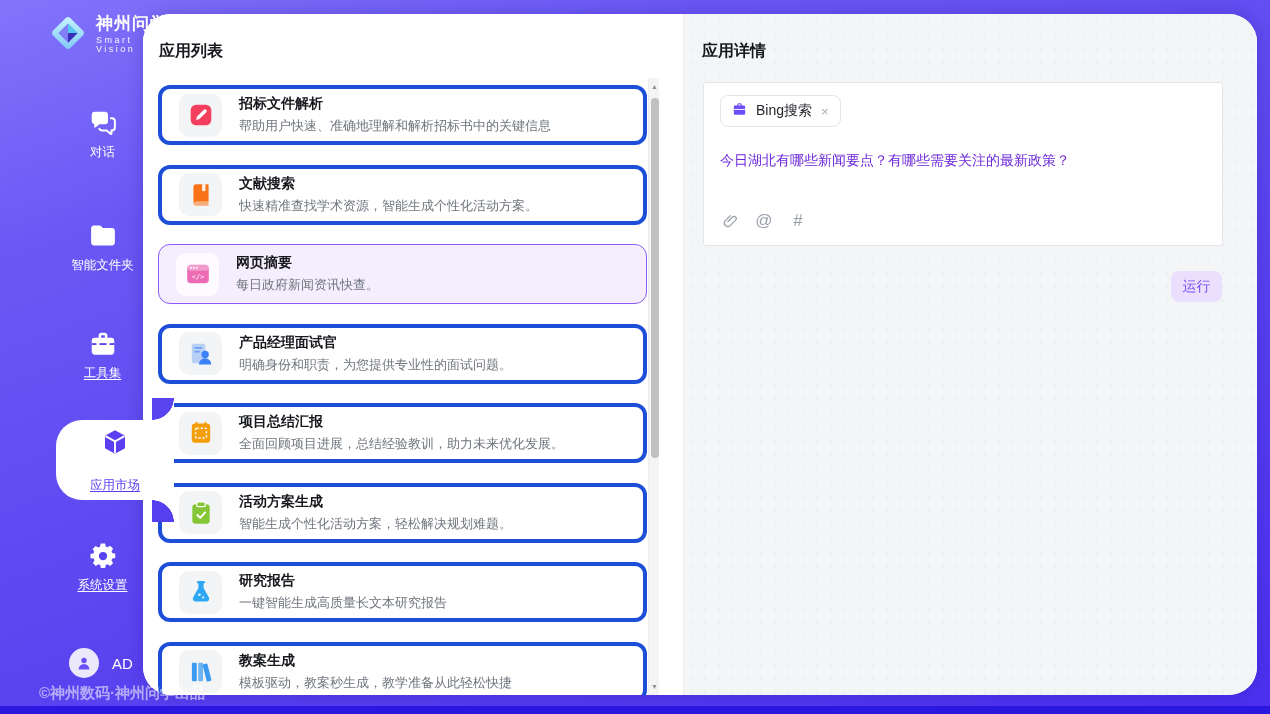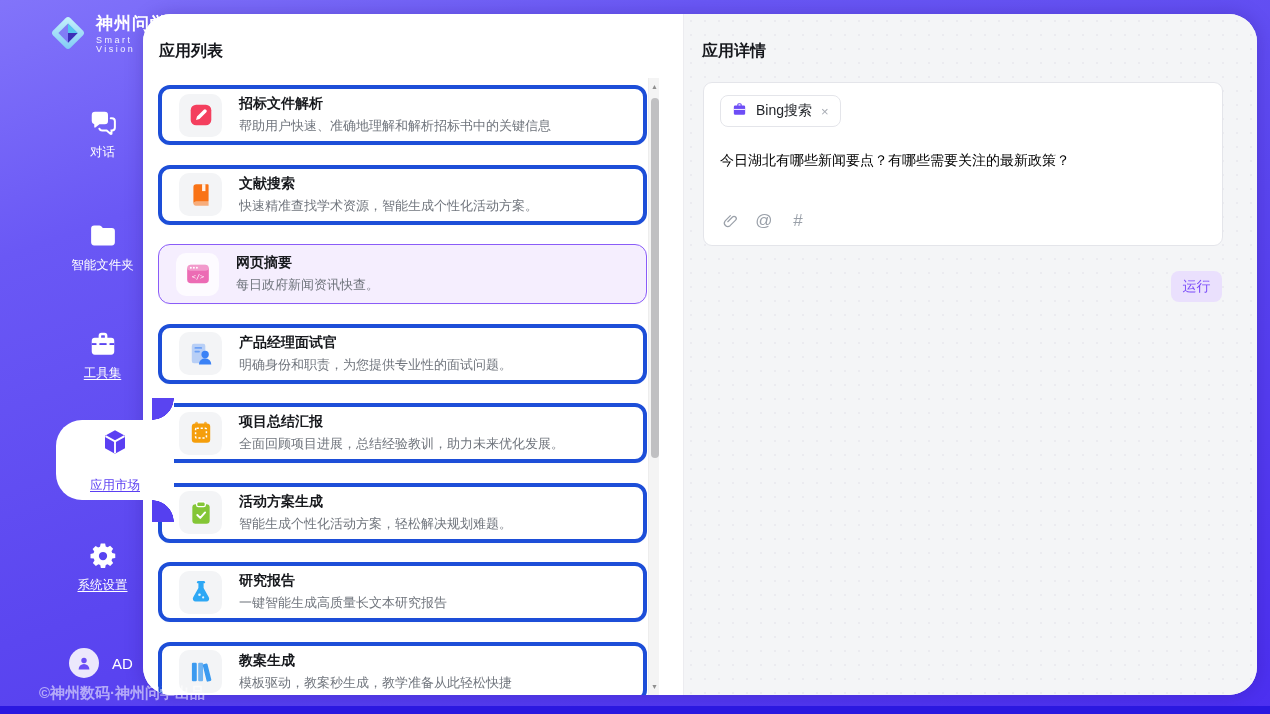--- a/index.html
+++ b/index.html
@@ -60,27 +60,27 @@
   .scrollbar { position:absolute; left:505px; top:64px; width:11px; height:617px; background:#f4f4f4; border-left:1px solid #ededed; }
   .sb-arrow { position:absolute; left:0; width:11px; height:13px; color:#8f8f8f; font-size:7px; display:flex; align-items:center; justify-content:center; cursor:pointer; }
   .sb-up { top:2px; } .sb-down { bottom:2px; }
   .sb-thumb { position:absolute; left:1.5px; top:20px; width:8px; height:360px; background:#c0c0c2; border-radius:4px; cursor:pointer; }
 
   
   .detail-panel { position:absolute; left:540px; top:0; width:574px; height:681px; border-left:1px solid #ececf0;
     background-color:#f4f5f7;
     background-image:radial-gradient(#ebebf0 1px, transparent 1px); background-size:14px 14px; }
   .detail-panel .panel-title { left:18px; }
-  .input-card { position:absolute; left:19px; top:68px; width:520px; height:164px; background:#fff; border:1px solid #e4e5ea; border-radius:9px;
+  .input-card { position:absolute; left:19px; top:68px; width:520px; height:164px; background:#fff; border:1px solid #e4e5ea; border-radius:3px;
     display:flex; flex-direction:column; padding:12px 8px 12px 16px; }
   .tool-chip { display:inline-flex; align-items:center; gap:8px; height:32px; padding:0 10px 0 10px; border:1px solid #e4e5ea; border-radius:8px;
     background:#fff; width:max-content; cursor:default; }
   .chip-label { font-size:14px; color:#23262b; }
   .chip-close { font-size:13px; color:#a6abb3; cursor:pointer; padding:0 1px; line-height:1; }
-  .prompt-text { margin-top:24px; font-size:14px; color:#000000; line-height:1.4; cursor:text; flex:1; }
+  .prompt-text { margin-top:24px; font-size:14px; color:#6d28d9; line-height:1.4; cursor:text; flex:1; }
   .composer-row { display:flex; align-items:center; gap:14px; padding-bottom:2px; }
   .composer-btn { width:20px; height:20px; display:flex; align-items:center; justify-content:center; color:#9aa0a9; font-size:17px; cursor:pointer; }
   .run-btn { position:absolute; left:487px; top:257px; width:51px; height:31px; background:#eae0fd; color:#7b4df9; font-size:14px;
     border:none; border-radius:8px; cursor:pointer; font-family:inherit;text-align:center; }
 </style>
 </head>
 <body>
 
 <div class="page">
 

